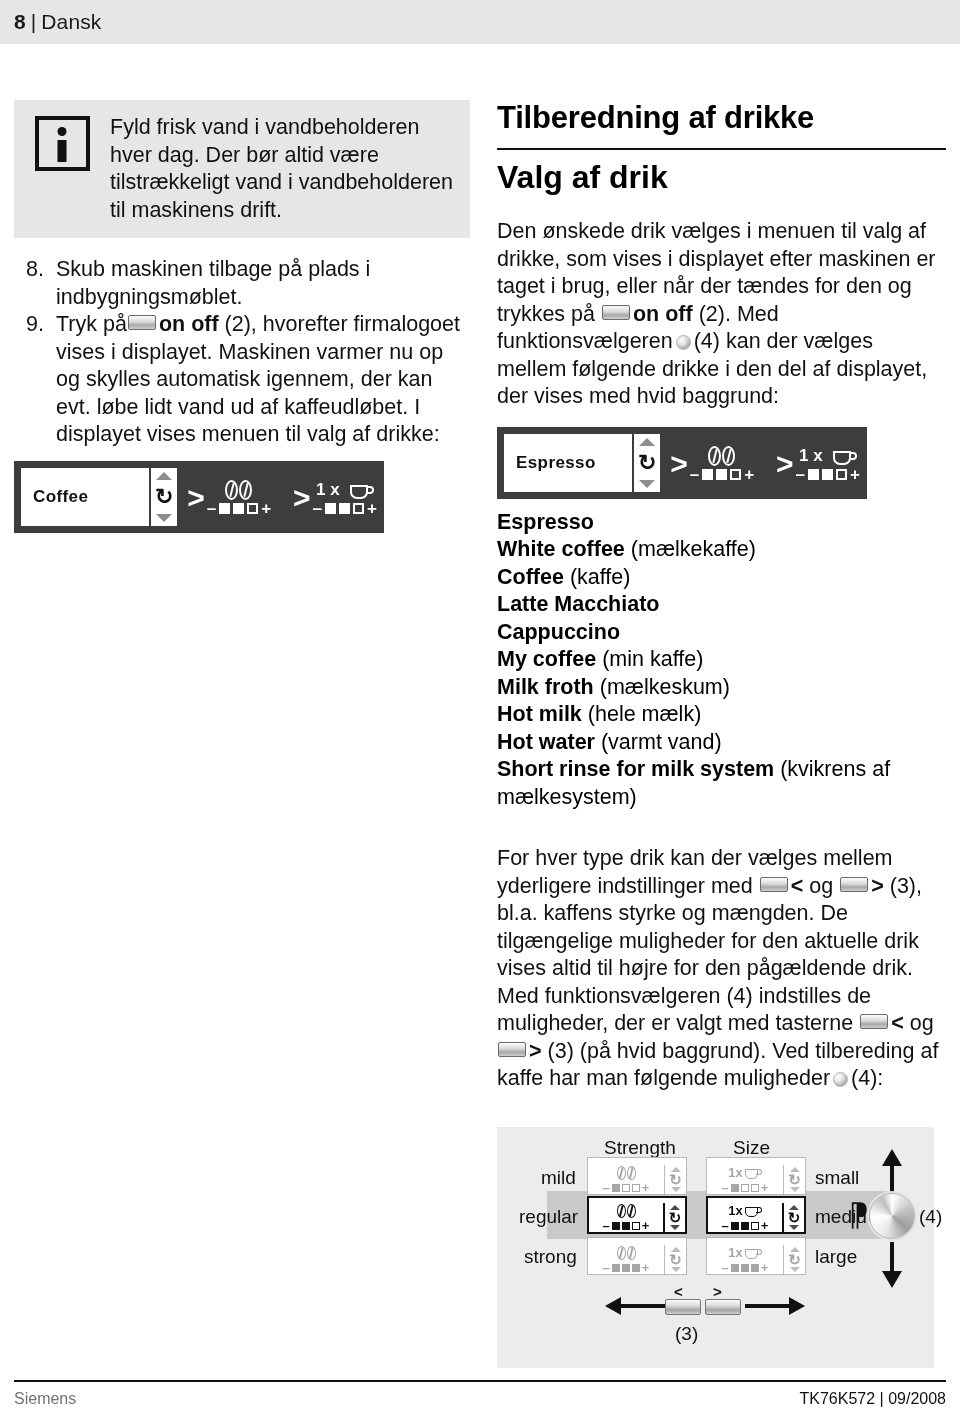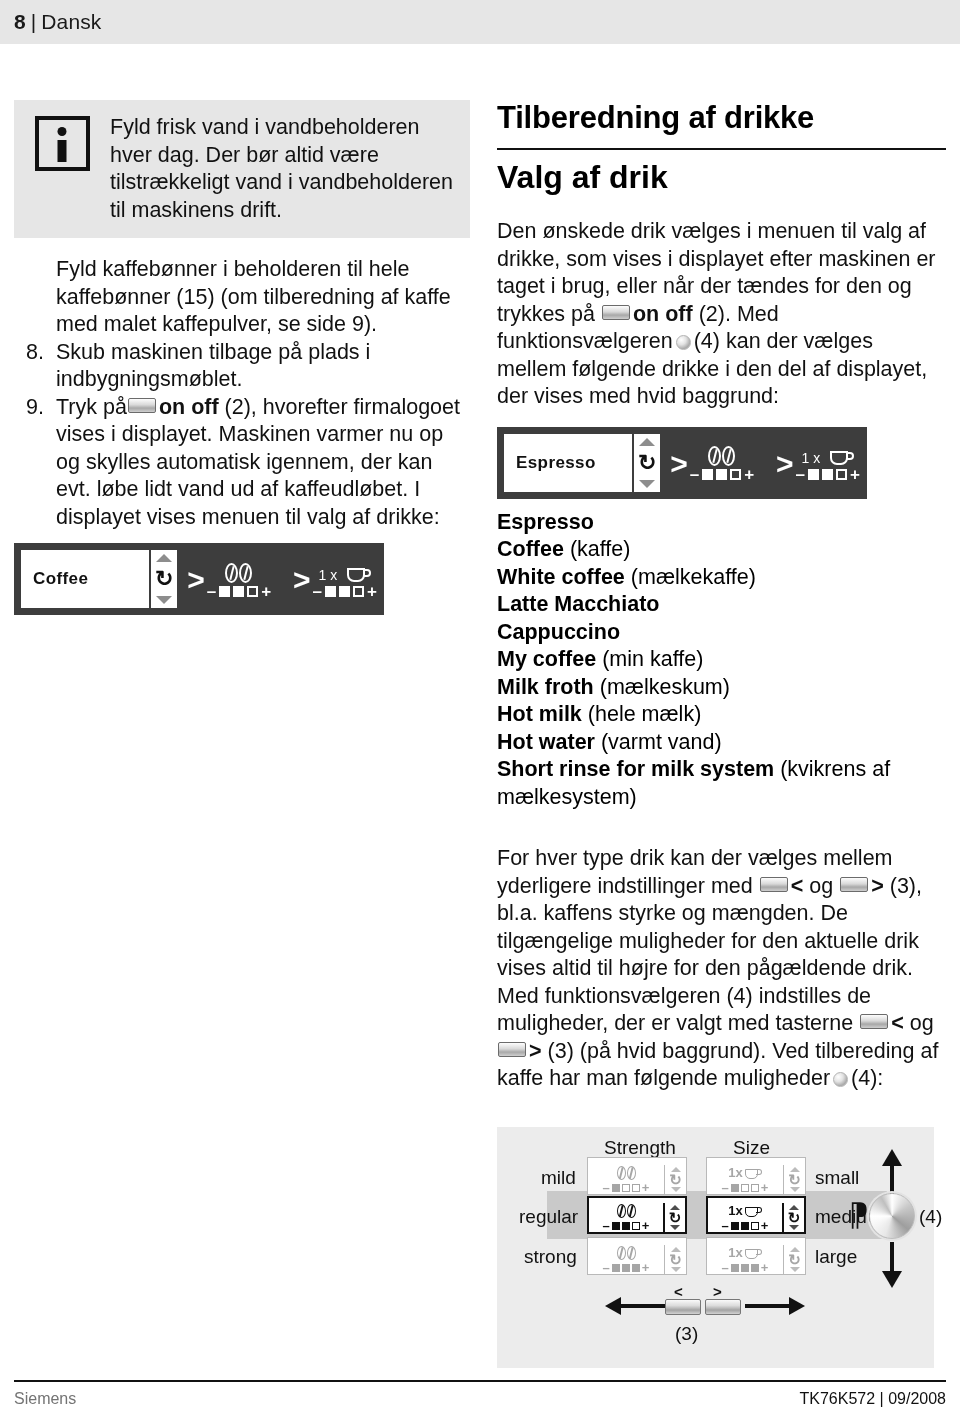--- a/index.html
+++ b/index.html
@@ -103,21 +103,21 @@
   .sq.open{background:transparent;border:2px solid #fff;box-sizing:border-box;}
 
   
   .bean{width:13px;height:20px;border:2px solid #fff;border-radius:50%/50%;position:relative;display:inline-block;box-sizing:border-box;}
   .bean:after{content:"";position:absolute;left:50%;top:1px;bottom:1px;width:2px;background:#fff;transform:translateX(-50%) rotate(14deg);}
   .bean+.bean{margin-left:1px;}
   
   .cup{position:relative;width:24px;height:15px;display:inline-block;}
   .cup .body{position:absolute;left:0;top:0;width:18px;height:14px;border:2px solid #fff;border-top:2px solid #fff;border-radius:0 0 7px 7px;box-sizing:border-box;}
   .cup .handle{position:absolute;right:0;top:1px;width:8px;height:8px;border:2px solid #fff;border-left:none;border-radius:0 5px 5px 0;box-sizing:border-box;}
-  .cup-label{font-size:14px;font-weight:normal;margin-right:10px;}
+  .cup-label{font-size:17px;font-weight:bold;margin-right:10px;}
 
   
   h1.title{font-size:31px; font-weight:bold; margin:0 0 12px 0; letter-spacing:-.2px;}
   .rule{height:2px;background:#111;width:449px;margin:0 0 9px 0;}
   h2.sub{font-size:32px; font-weight:bold; margin:0 0 22px 0;}
   p.body{font-size:21.5px; line-height:27.5px; margin:0 0 0 0; color:#111;}
 
   .drinklist{font-size:21.5px; line-height:27.5px; margin-top:10px;}
   .drinklist div b{font-weight:bold;}
 
@@ -203,24 +203,20 @@
         <div class="info-icon">
           <span class="dot"></span>
           <span class="stem"></span>
         </div>
       </div>
       <div class="info-text">Fyld frisk vand i vandbeholderen hver dag. Der bør altid være tilstrækkeligt vand i vandbeholderen til maskinens drift.</div>
     </div>
 
     <div class="steps">
 
-      <div class="step cont">
-        <div class="num">7.</div>
-        <div class="body">Fyld kaffebønner i beholderen til hele kaffebønner (15) (om tilberedning af kaffe med malet kaffepulver, se side 9).</div>
-      </div>
 
       <div class="step">
         <div class="num">8.</div>
         <div class="body">Skub maskinen tilbage på plads i indbygningsmøblet.</div>
       </div>
 
       <div class="step">
         <div class="num">9.</div>
         <div class="body"><span>Tryk på</span><span class="keybtn"></span><b class="tight">on off</b> <span>(2), hvorefter firmalogoet vises i displayet. Maskinen varmer nu op og skylles automatisk igennem, der kan evt. løbe lidt vand ud af kaffeudløbet. I displayet vises menuen til valg af drikke:</span></div>
       </div>
@@ -322,22 +318,22 @@
               <i class="sq open"></i>
               <span>+</span>
             </span>
           </div>
         </div>
       </div>
     </div>
 
     <div class="drinklist">
       <div><b>Espresso</b> <span></span></div>
+      <div><b>White coffee</b> <span>(mælkekaffe)</span></div>
       <div><b>Coffee</b> <span>(kaffe)</span></div>
-      <div><b>White coffee</b> <span>(mælkekaffe)</span></div>
       <div><b>Latte Macchiato</b> <span></span></div>
       <div><b>Cappuccino</b> <span></span></div>
       <div><b>My coffee</b> <span>(min kaffe)</span></div>
       <div><b>Milk froth</b> <span>(mælkeskum)</span></div>
       <div><b>Hot milk</b> <span>(hele mælk)</span></div>
       <div><b>Hot water</b> <span>(varmt vand)</span></div>
       <div><b>Short rinse for milk system</b> <span>(kvikrens af mælkesystem)</span></div>
     </div>
 
     <p class="body" style="margin-top:34px;"><span>For hver type drik kan der vælges mellem yderligere indstillinger med</span> <span class="keybtn"></span><b>&lt;</b> <span>og</span> <span class="keybtn"></span><b>&gt;</b> <span>(3), bl.a. kaffens styrke og mængden. De tilgængelige muligheder for den aktuelle drik vises altid til højre for den pågældende drik. Med funktionsvælgeren (4) indstilles de muligheder, der er valgt med tasterne</span> <span class="keybtn"></span><b>&lt;</b> <span>og</span> <span class="keybtn"></span><b>&gt;</b> <span>(3) (på hvid baggrund). Ved tilbereding af kaffe har man følgende muligheder</span><span class="knob-glyph"></span><span>(4):</span></p>

